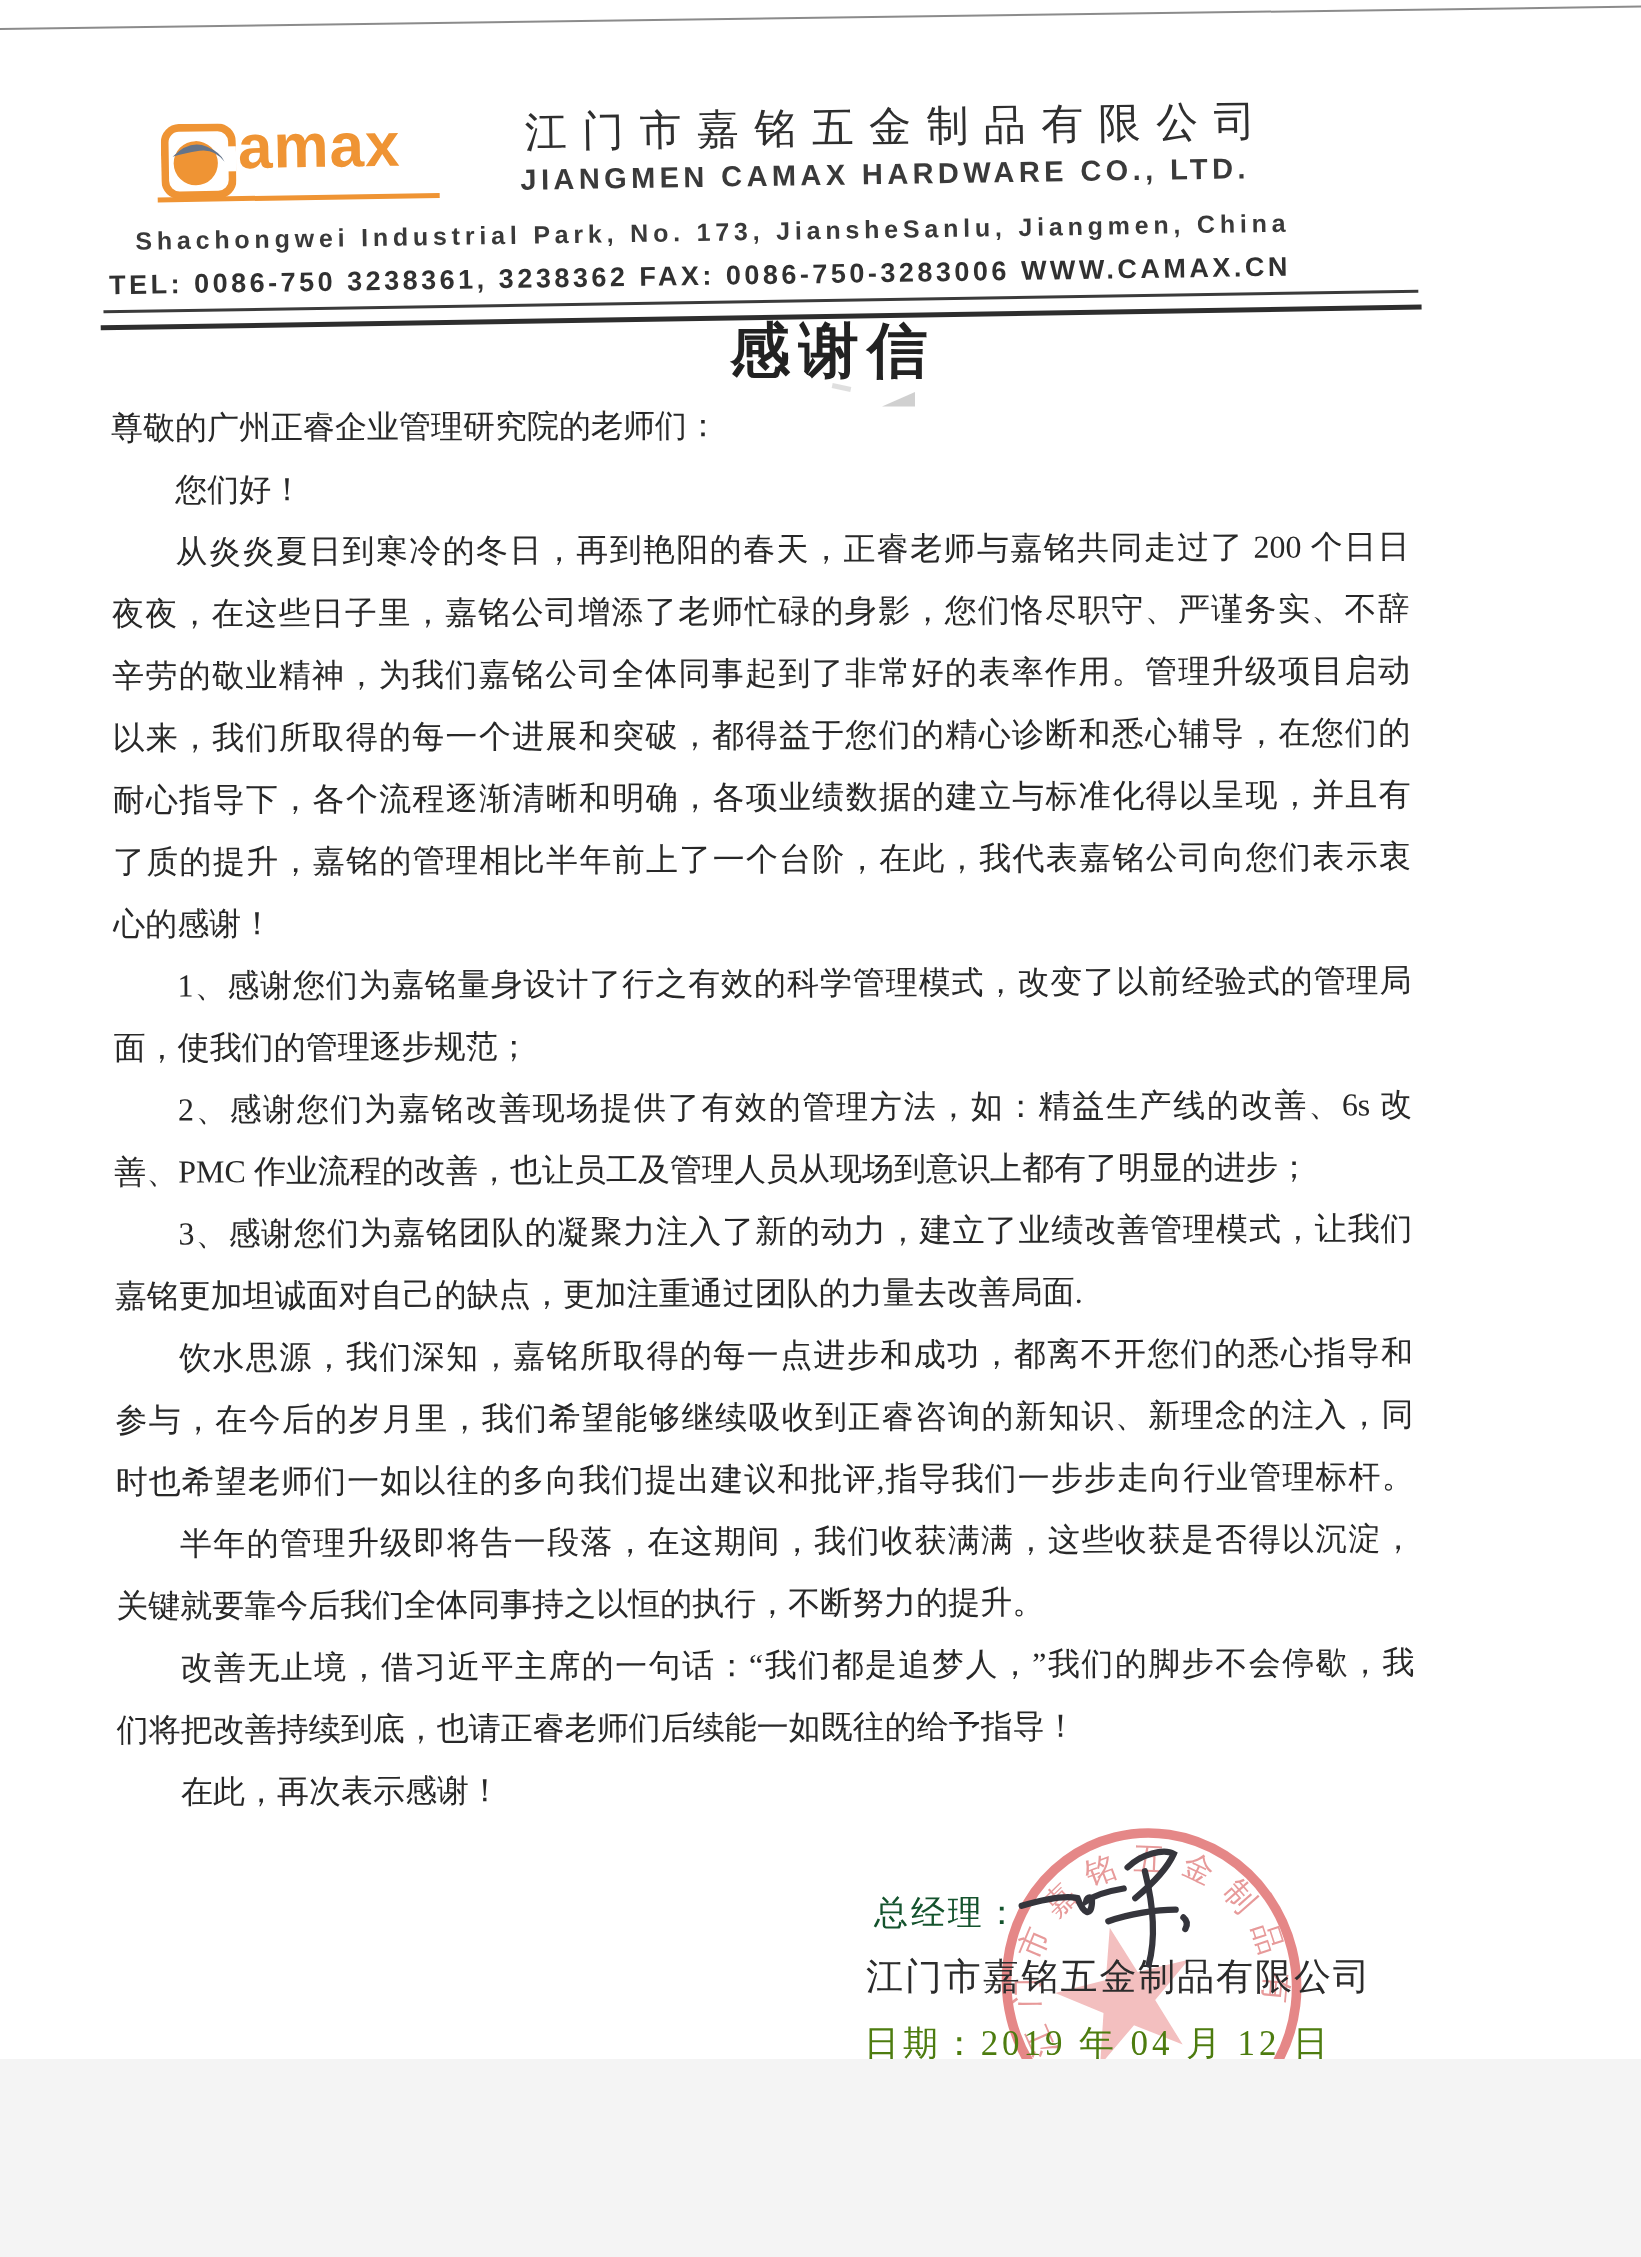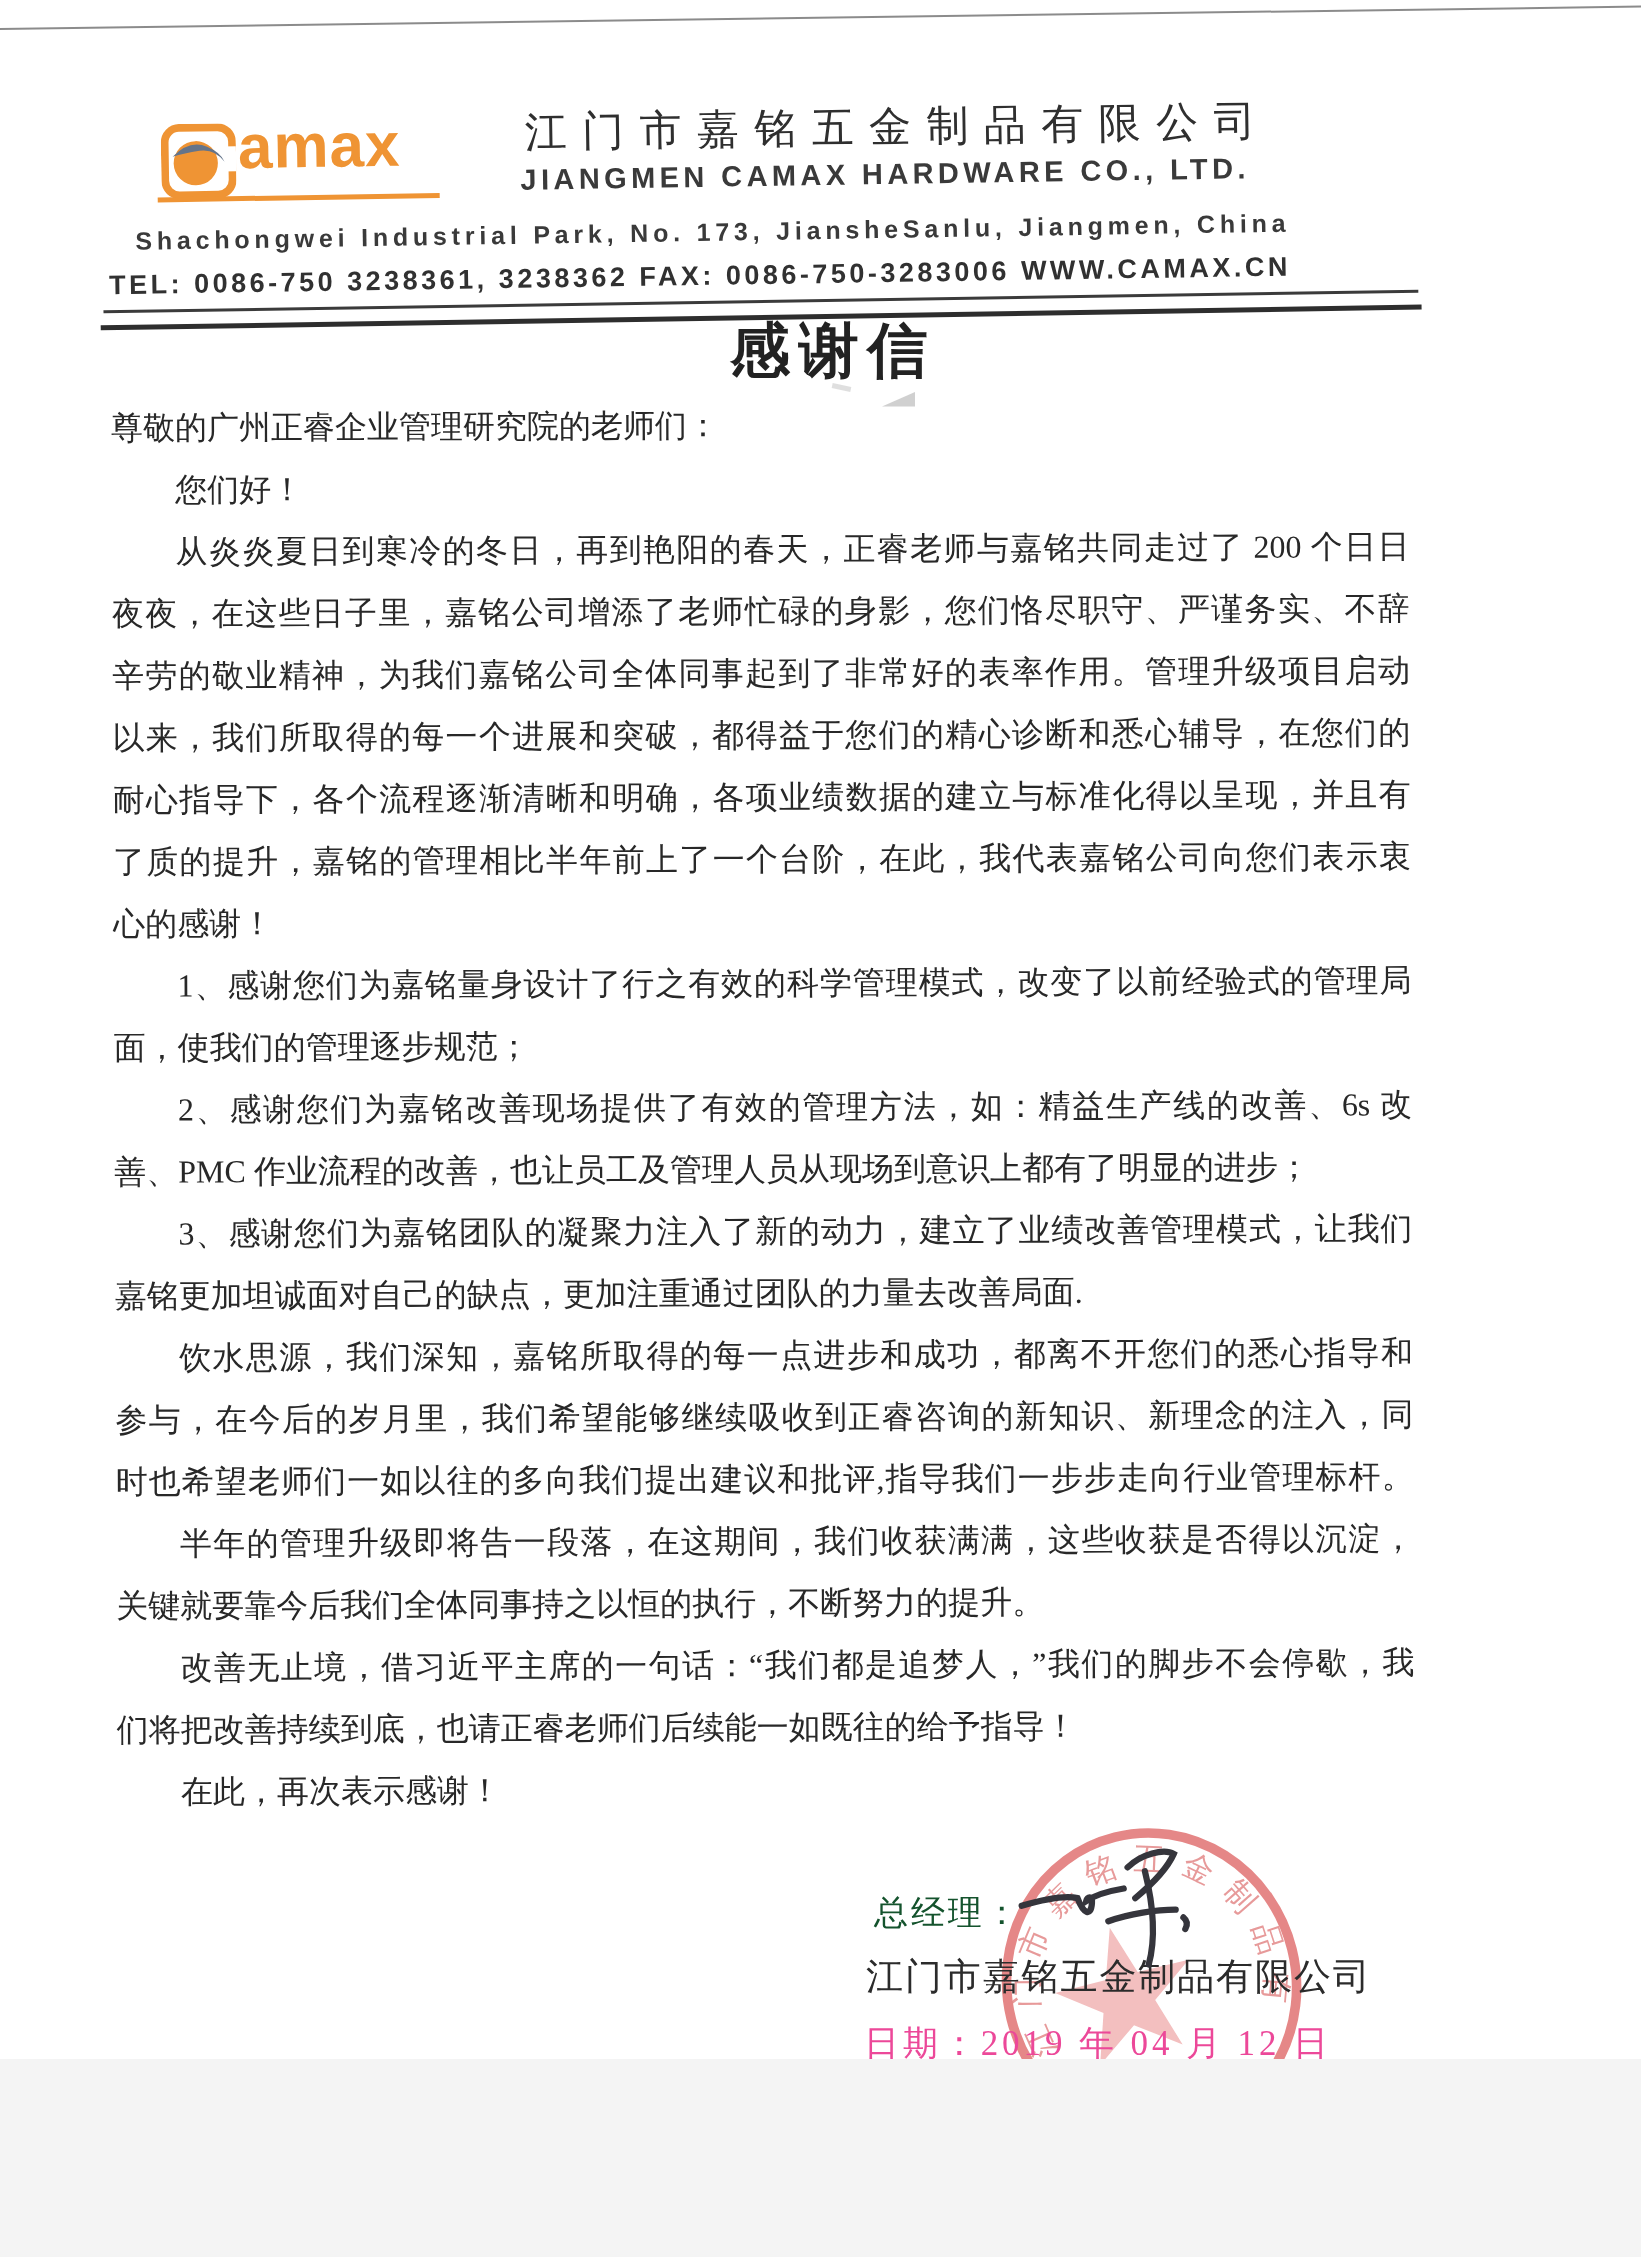--- a/index.html
+++ b/index.html
@@ -74,21 +74,21 @@
   .line.indent{padding-left:64px;}
   
   .stamp{position:absolute;left:994px;top:1823px;width:319px;height:323px;z-index:1;}
   .stamp text{
     font-family:"Liberation Serif","DejaVu Serif",serif;
     font-size:33px;letter-spacing:17px;fill:#dd6f6f;opacity:.85;
   }
   .sig-block{position:absolute;left:0;top:0;z-index:2;}
   .sig-role{position:absolute;left:874px;top:1890px;font-size:34px;color:#14532d;letter-spacing:2.9px;white-space:nowrap;}
   .sig-company{position:absolute;left:866px;top:1952px;font-size:37px;color:#2b2b2b;letter-spacing:1.9px;white-space:nowrap;}
-  .sig-date{position:absolute;left:864px;top:2020px;font-size:35px;color:#ec4899;letter-spacing:3.9px;white-space:nowrap;}
+  .sig-date{position:absolute;left:864px;top:2020px;font-size:35px;color:#4d7c0f;letter-spacing:3.9px;white-space:nowrap;}
   .handwriting{position:absolute;left:1004px;top:1825px;width:251px;height:154px;z-index:3;}
 </style>
 </head>
 <body>
 
 <div class="page">
 
   <div class="scan-topline"></div>
   <div class="artifact-a"></div>
   <div class="artifact-b"></div>

